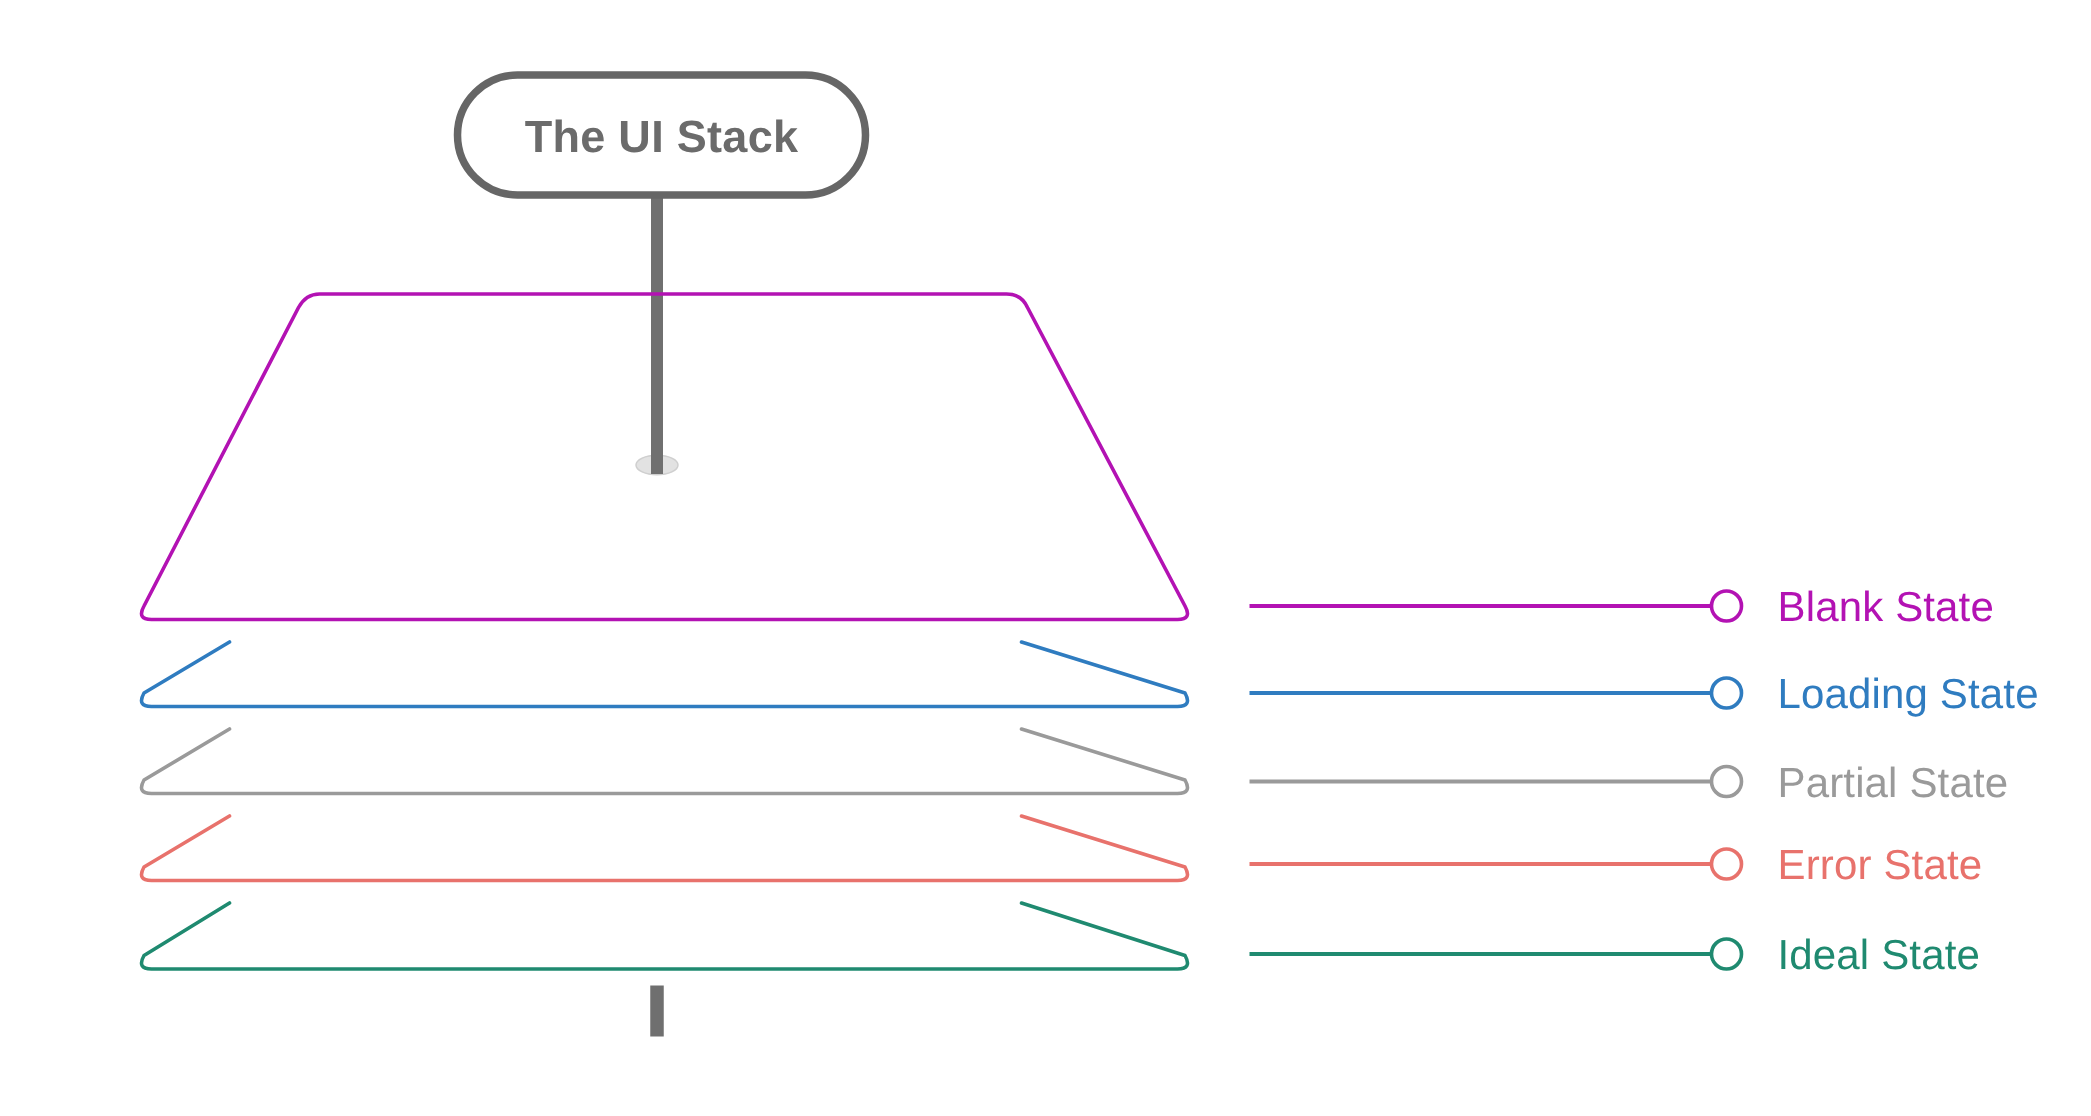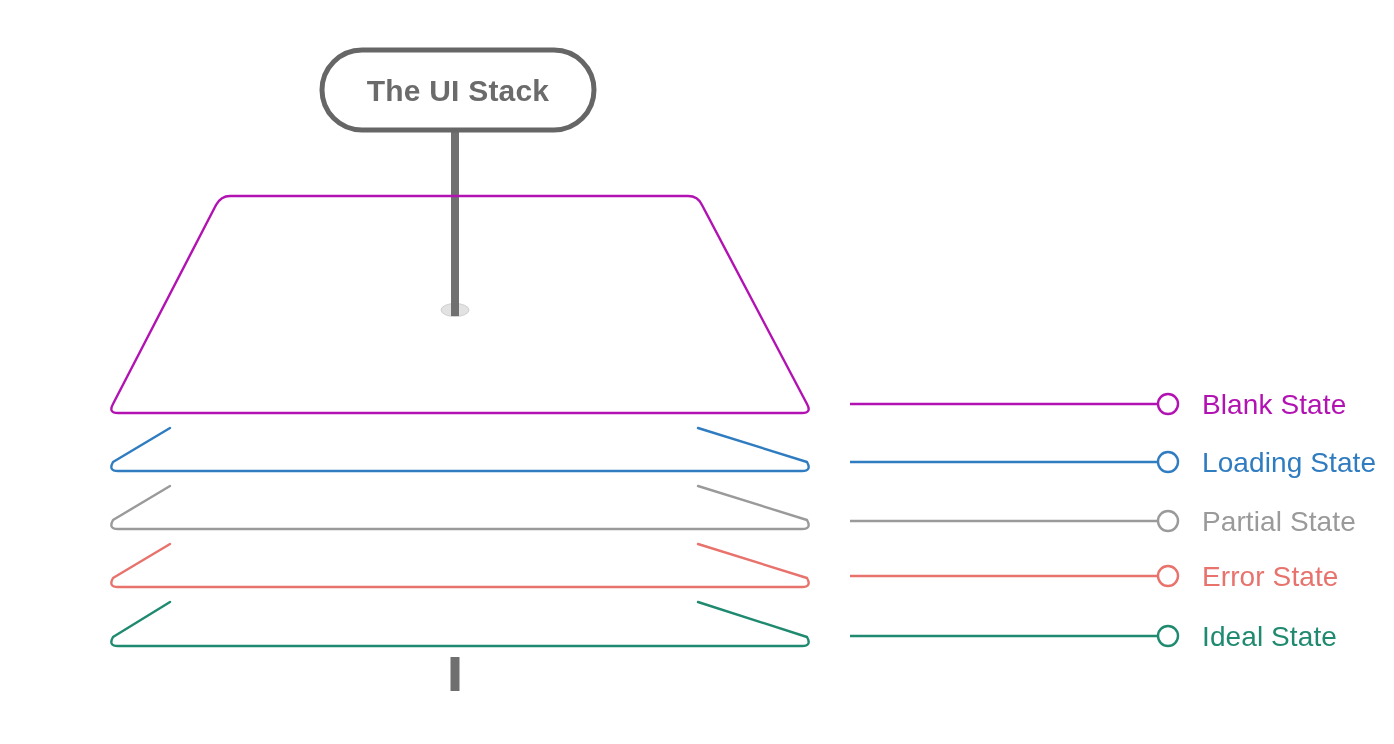--- a/index.html
+++ b/index.html
@@ -10,21 +10,21 @@
   }
   body {
     width: 1394px;
     height: 744px;
     overflow: hidden;
     font-family: "Liberation Sans", sans-serif;
     position: relative;
   }
   #diagram-root {
     position: absolute;
-    left: 17px;
+    left: 0;
     top: 0;
     width: 1200px;
     height: 744px;
     padding-left: 33px;
   }
   svg.stage {
     display: block;
     width: 1394px;
     height: 744px;
   }

